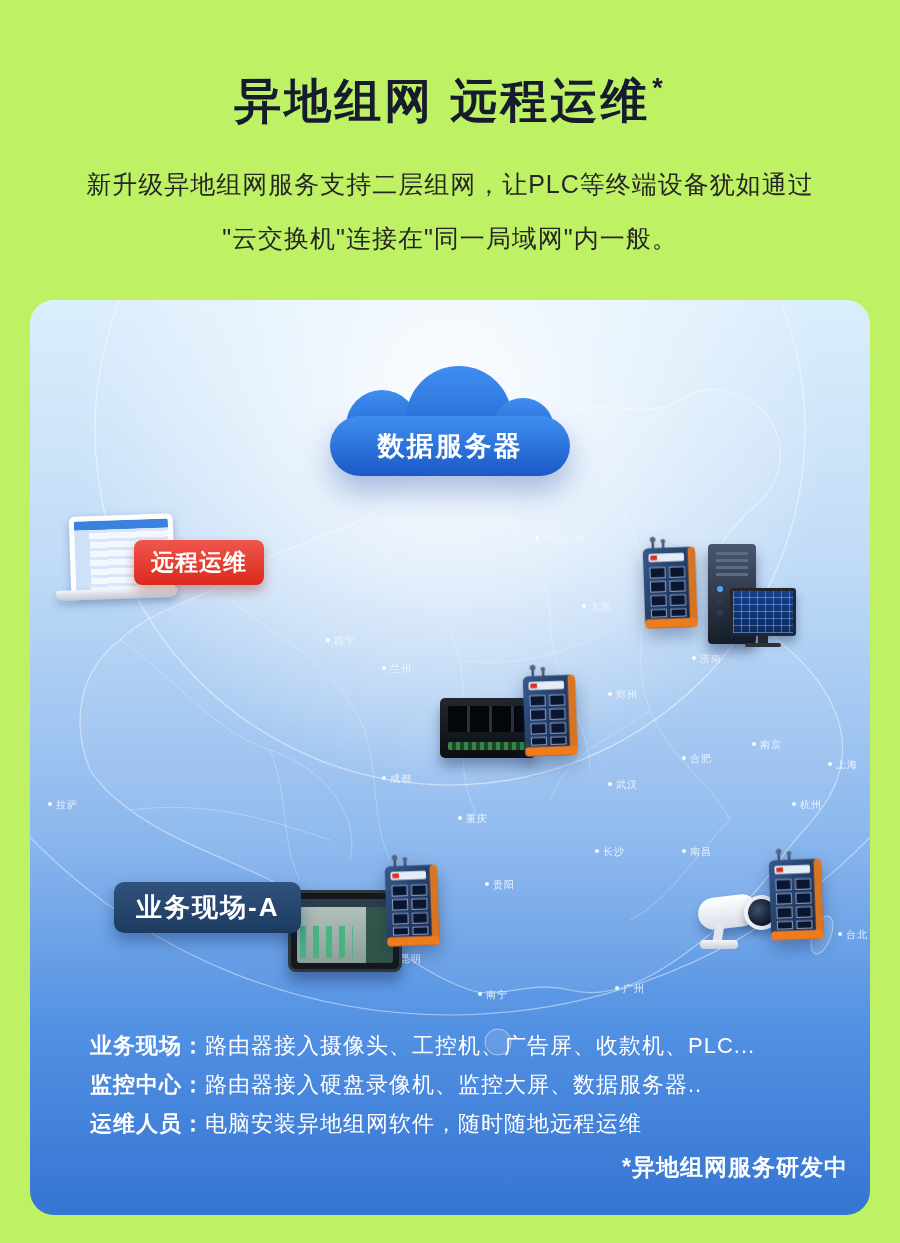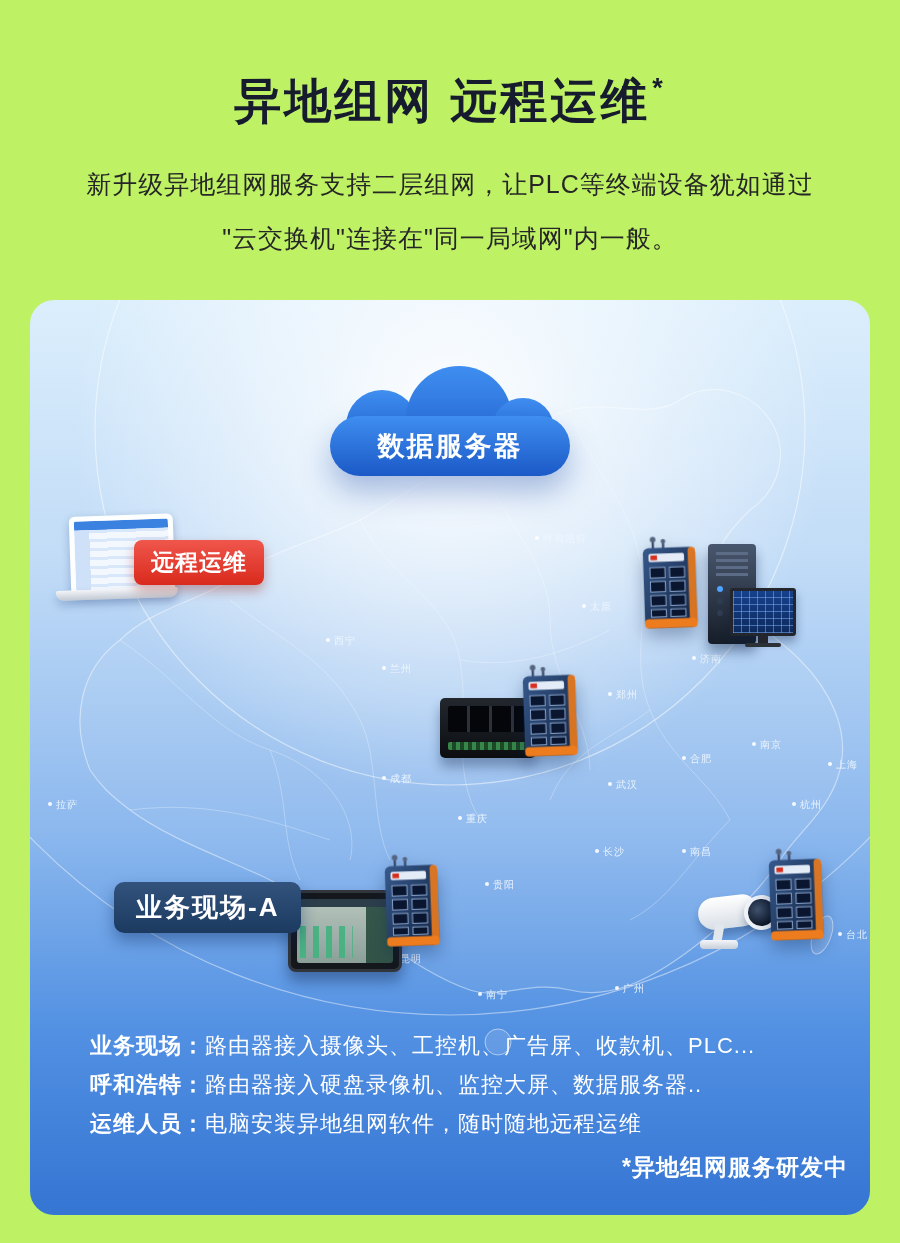--- a/index.html
+++ b/index.html
@@ -292,21 +292,21 @@
     </div>
     <svg class="sw" style="left:738px;top:548px">
         <use href="#sym-switch"></use>
       </svg>
 
     <div class="legend">
       <div class="row">
         <span class="lab">业务现场：</span><span>路由器接入摄像头、工控机、广告屏、收款机、PLC...</span>
       </div>
       <div class="row">
-        <span class="lab">呼和浩特：</span><span>路由器接入硬盘录像机、监控大屏、数据服务器..</span>
+        <span class="lab">监控中心：</span><span>路由器接入硬盘录像机、监控大屏、数据服务器..</span>
       </div>
       <div class="row">
         <span class="lab">运维人员：</span><span>电脑安装异地组网软件，随时随地远程运维</span>
       </div>
     </div>
     <div class="footnote">*异地组网服务研发中</div>
 
   </section>
 </div>
 

